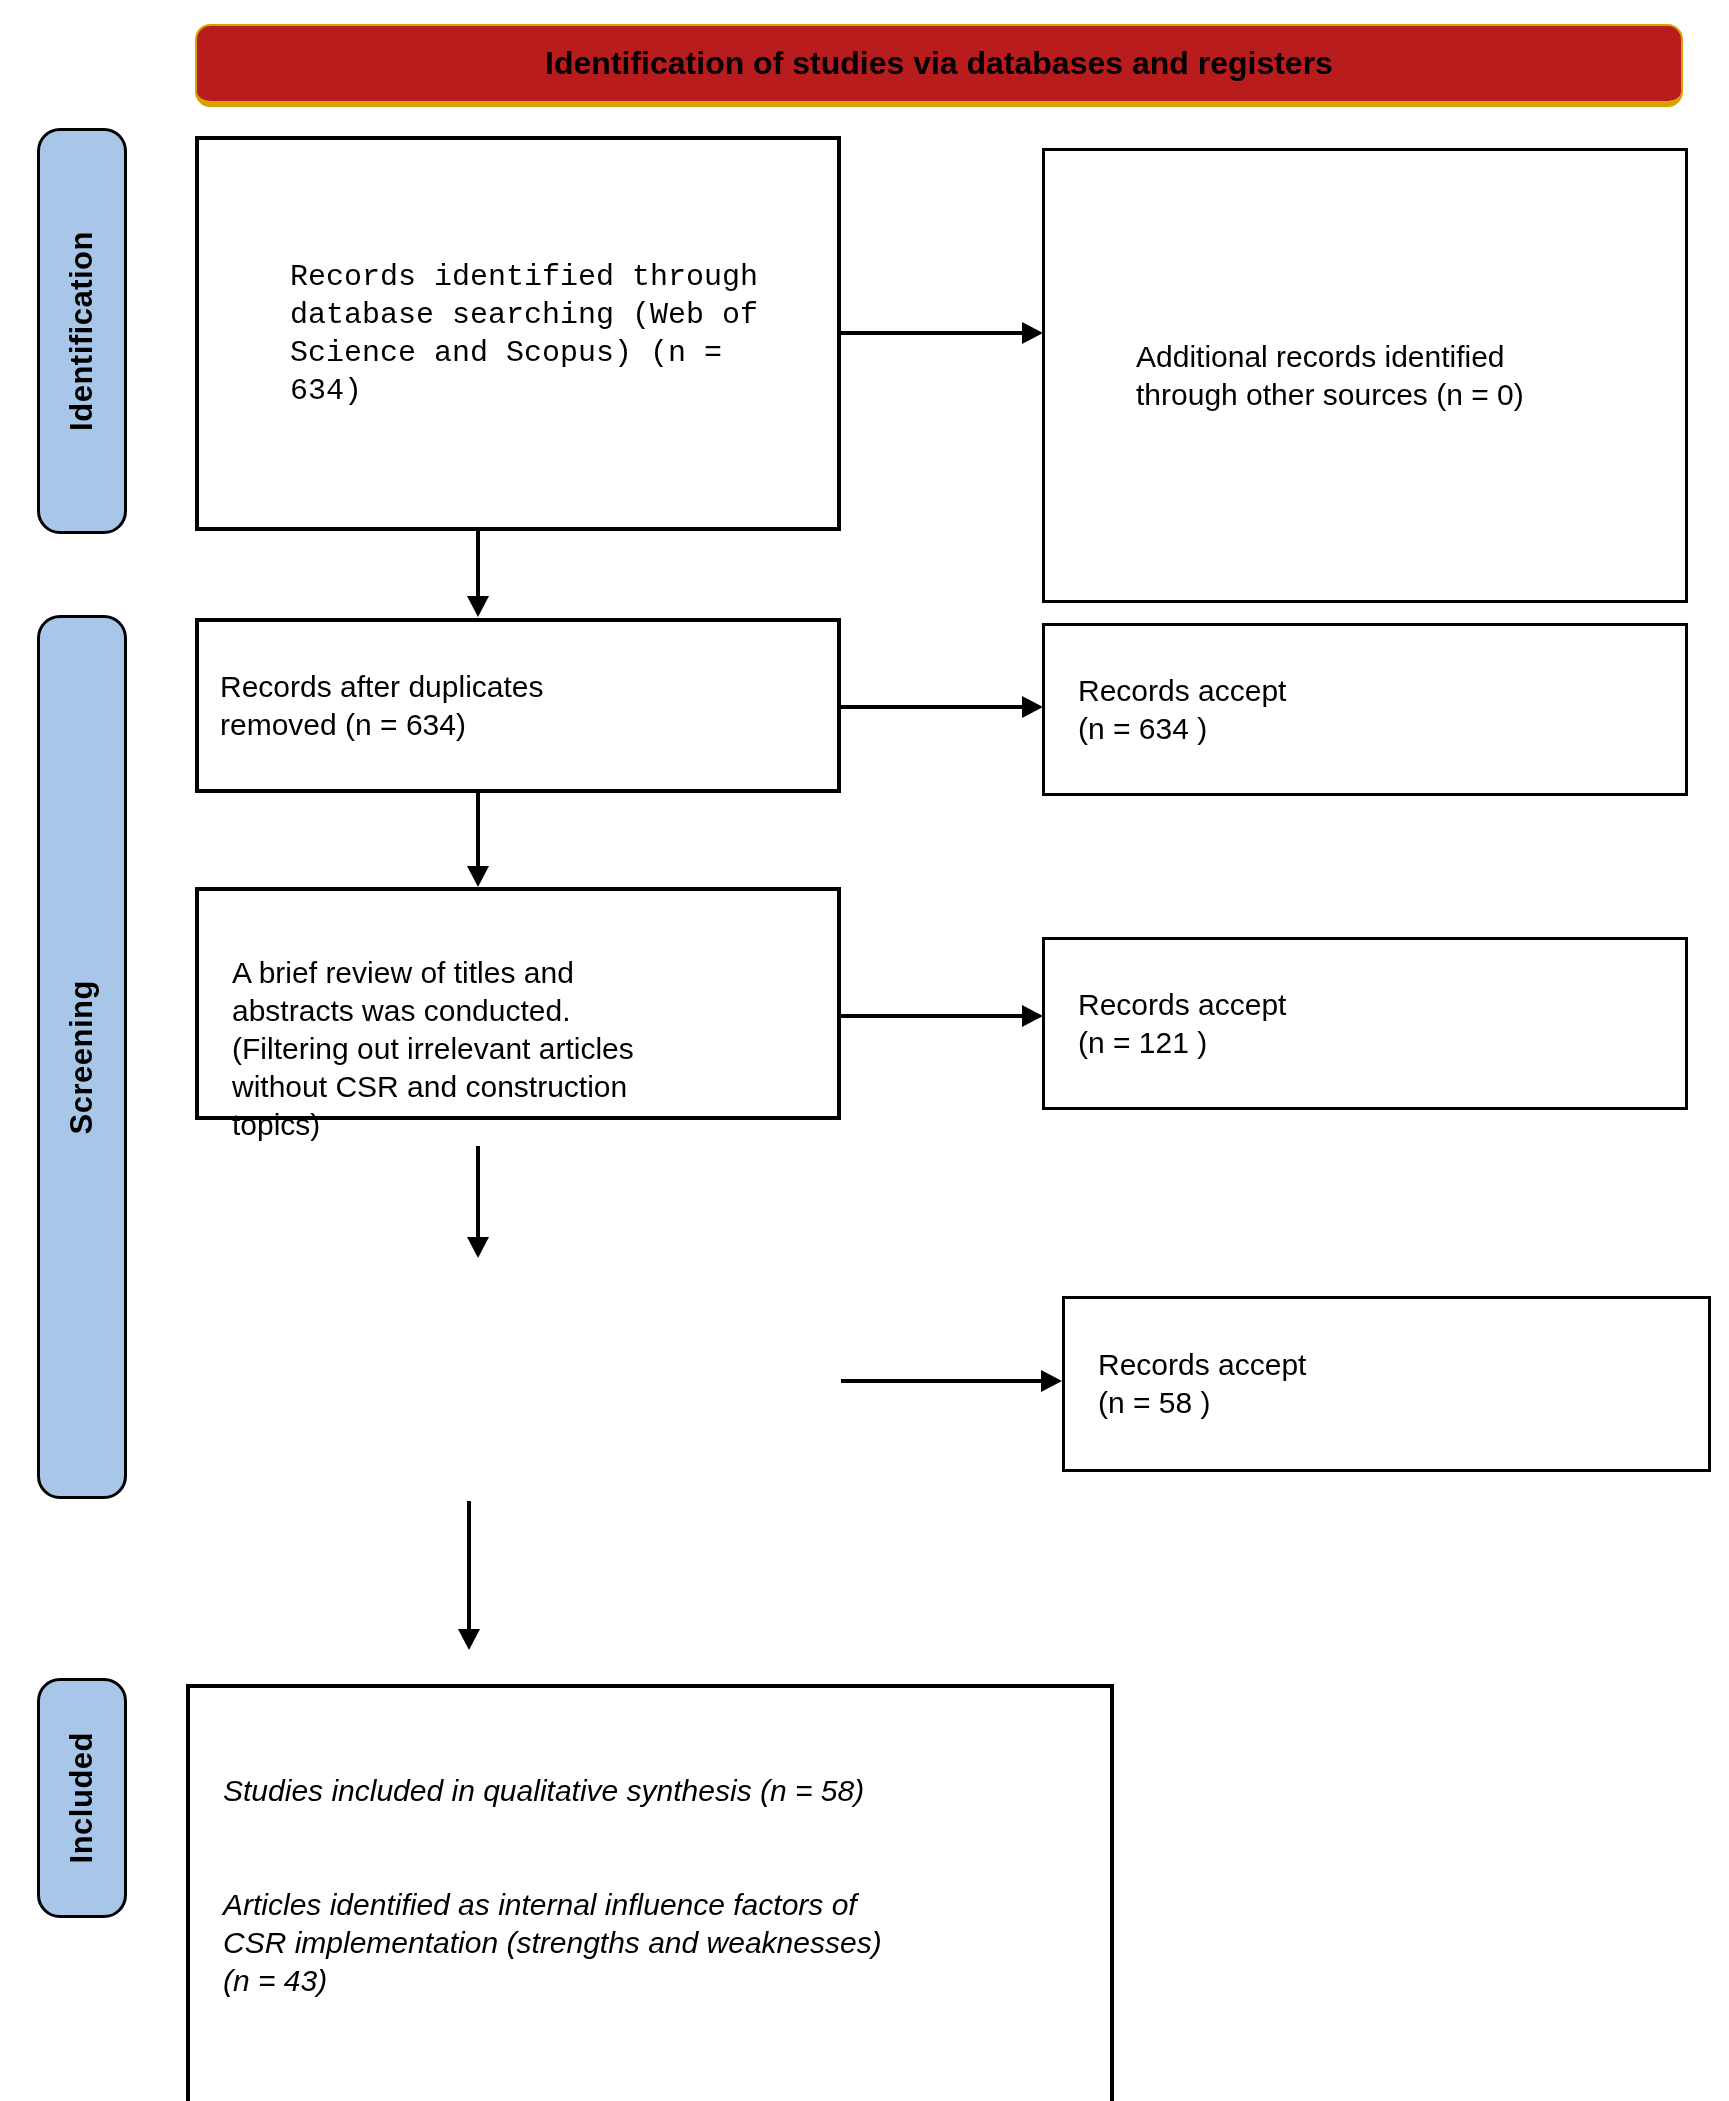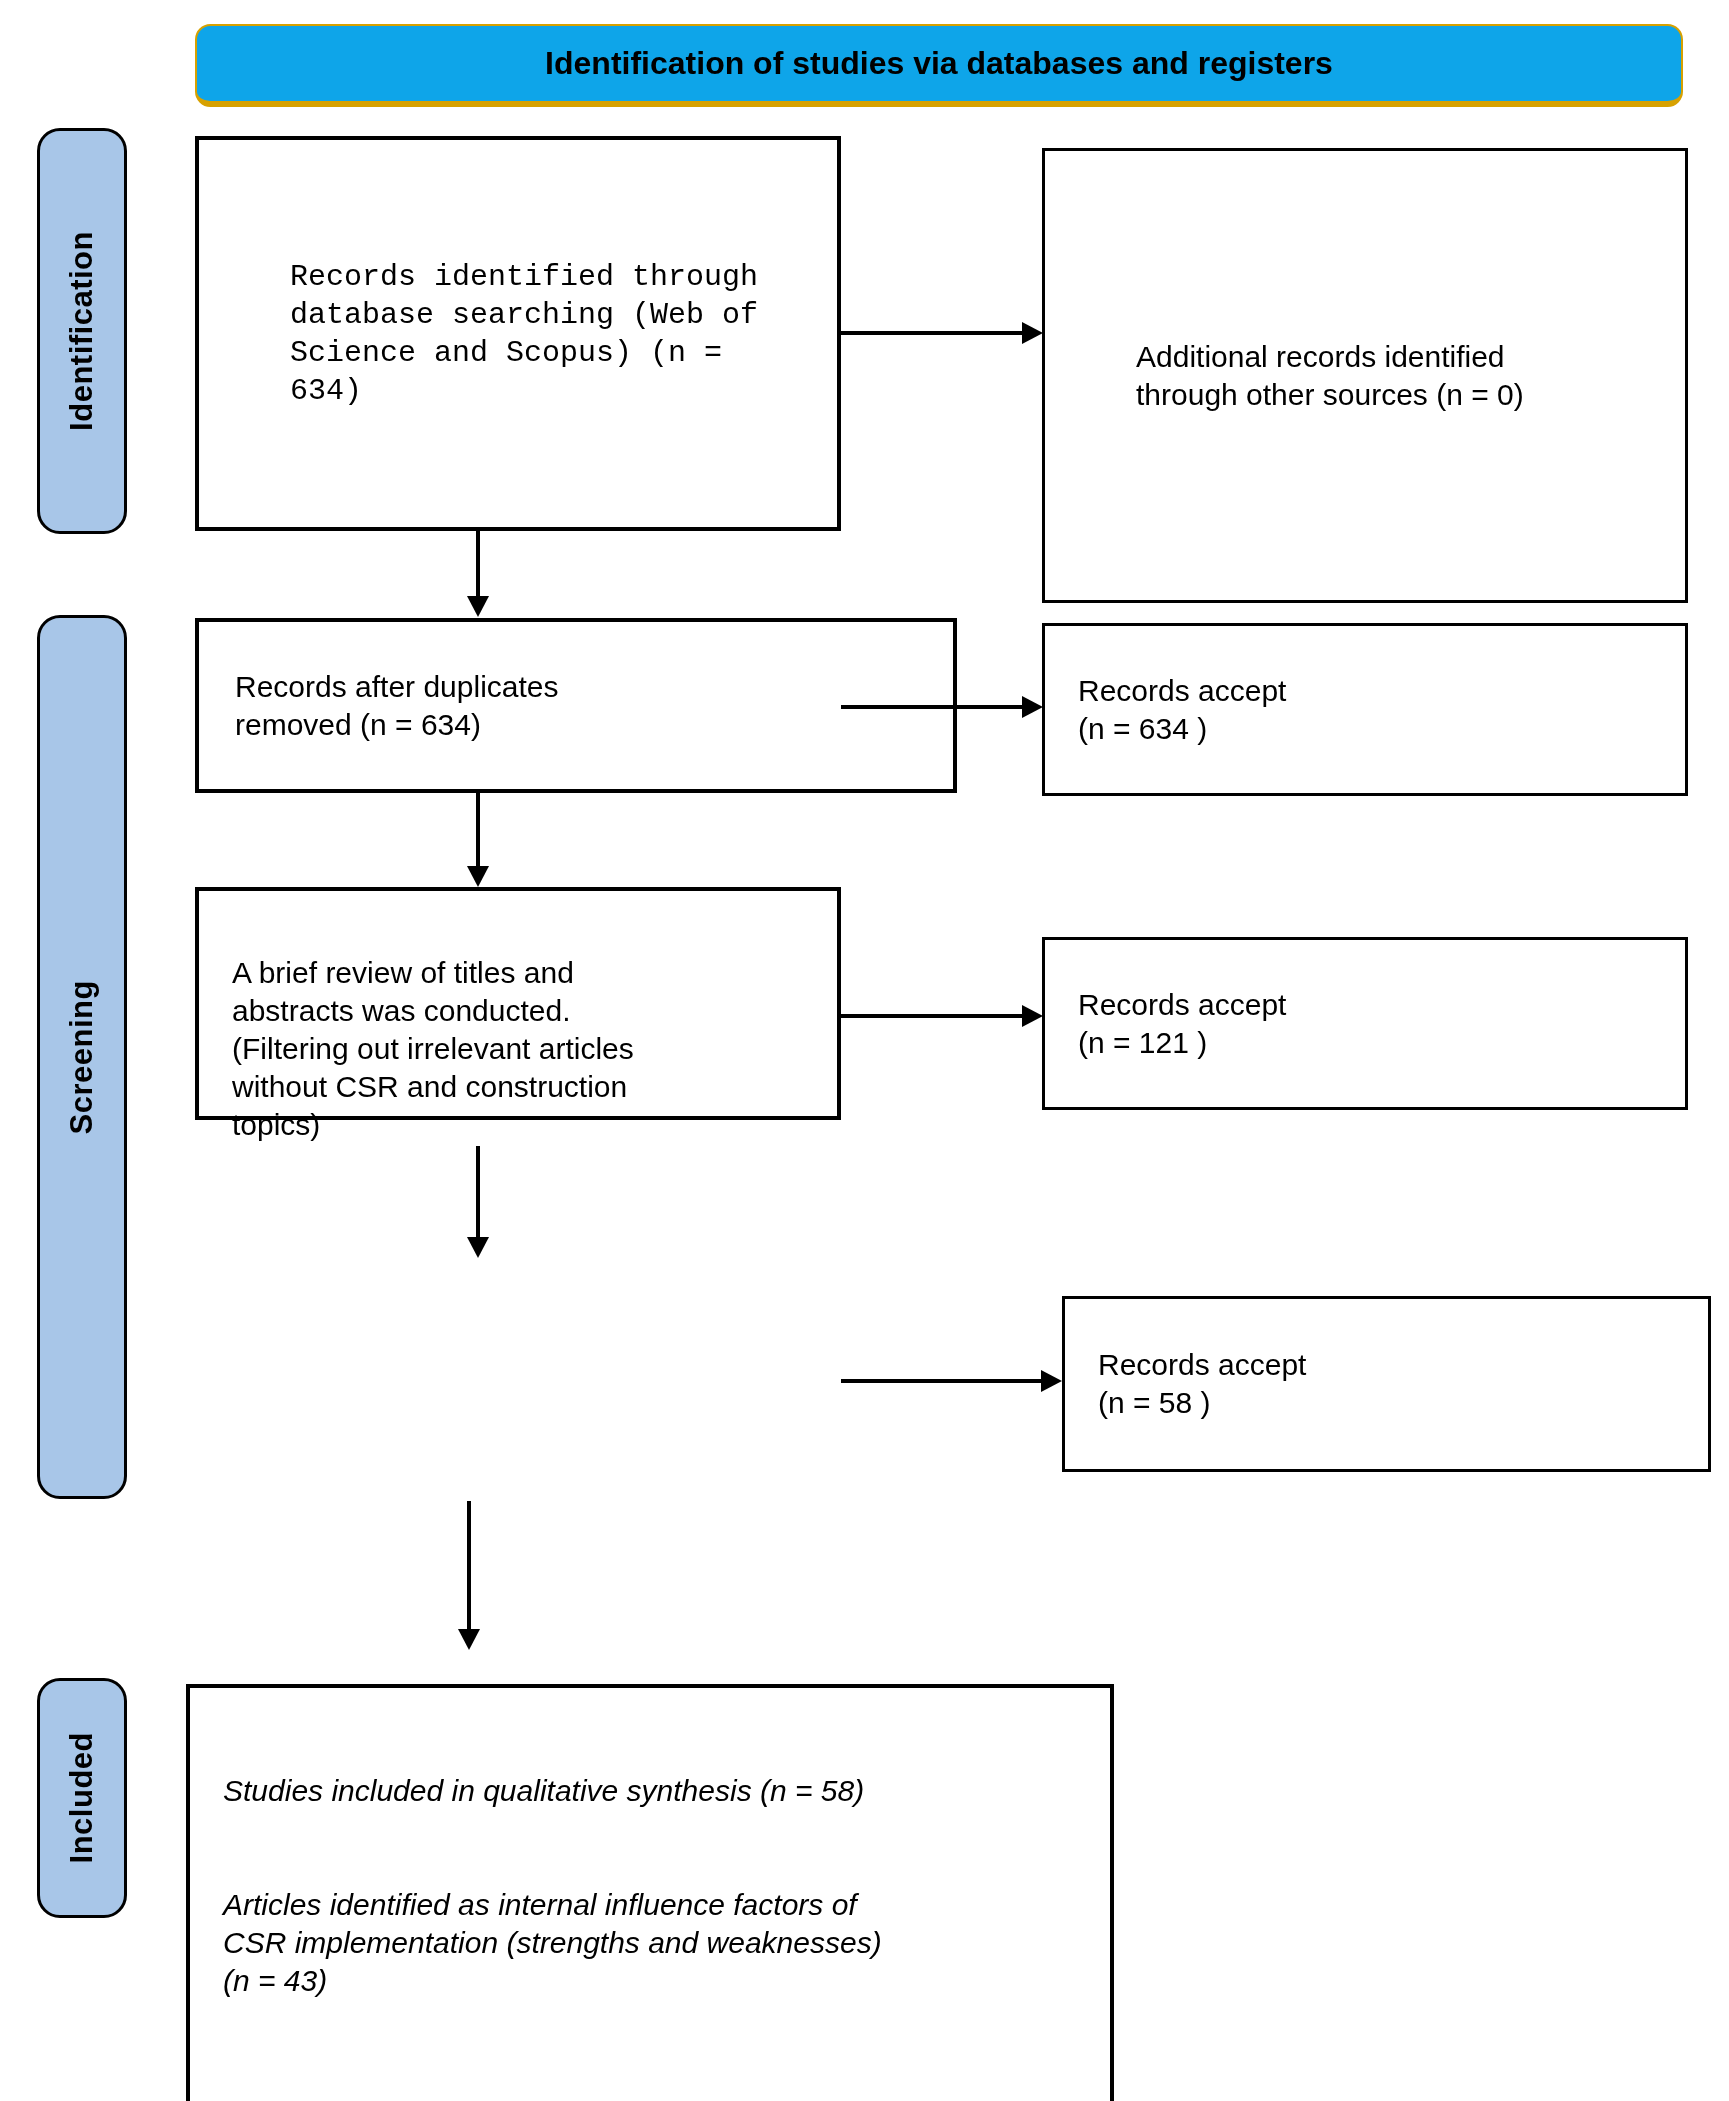--- a/index.html
+++ b/index.html
@@ -9,21 +9,21 @@
     height: 2101px;
     background: #ffffff;
     font-family: "Liberation Sans", sans-serif;
     color: #000000;
   }
 
   
   .banner {
     position: absolute;
     left: 195px; top: 24px; width: 1488px; height: 83px;
-    background: #0ea5e9;
+    background: #b91c1c;
     border: 2.9px solid #D7A100;
     border-bottom-width: 6.7px;
     border-radius: 15.4px;
     box-sizing: border-box;
     display: flex; align-items: center; justify-content: center;
     font-size: 32px; font-weight: bold;
   }
 
   
   .stage-label {
@@ -53,21 +53,21 @@
     border: 4.8px solid #000000;
     box-sizing: border-box;
     font-size: 30px;
     line-height: 38px;
     white-space: pre-line;
   }
   .vcenter { display: flex; flex-direction: column; justify-content: center; }
 
   .box-a  { left: 195px;  top: 136px;  width: 646px; height: 395px; padding-left: 91px; padding-right: 7.7px; font-family: Liberation Mono, monospace; }
   .box-r1 { left: 1042px; top: 136px;  width: 646px; height: 455px; padding-left: 91px; padding-right: 7.7px; border-width: 3.8px; margin-top: 12px; }
-  .box-b  { left: 195px;  top: 618px;  width: 762px; height: 175px; padding-left: 36px; }
+  .box-b  { left: 195px;  top: 618px;  width: 646px; height: 175px; padding-left: 21px; }
   .box-r2 { left: 1042px; top: 623px;  width: 646px; height: 173px; padding-left: 33px; border-width: 3.8px; }
   .box-c  { left: 195px;  top: 887px;  width: 646px; height: 233px; padding-left: 33px; padding-top: 25px; }
   .box-r3 { left: 1042px; top: 937px;  width: 646px; height: 173px; padding-left: 33px; border-width: 3.8px; }
   .box-d  { left: 195px;  top: 1259px; width: 646px; height: 242px; padding-left: 33px; padding-top: 25px; }
   .box-r4 { left: 1062px; top: 1296px; width: 649px; height: 176px; padding-left: 33px; border-width: 3.8px; }
   .box-e  { left: 186px;  top: 1684px; width: 928px; height: 421px; padding: 46px 47px 0 33px; font-style: italic; }
   .box-e p { margin: 0 0 38px 0; }
 
   
   .arrow-v { position: absolute; width: 0; }

